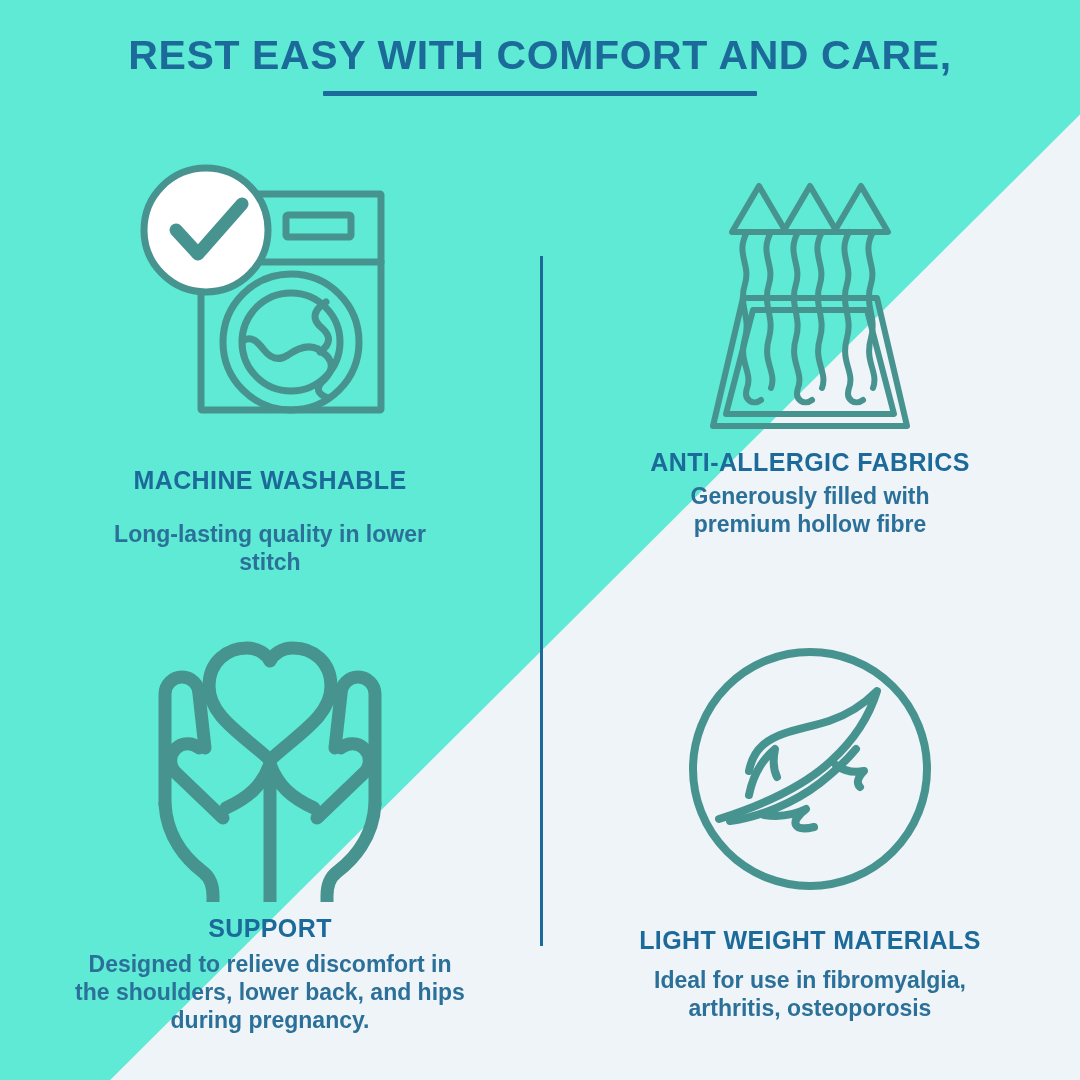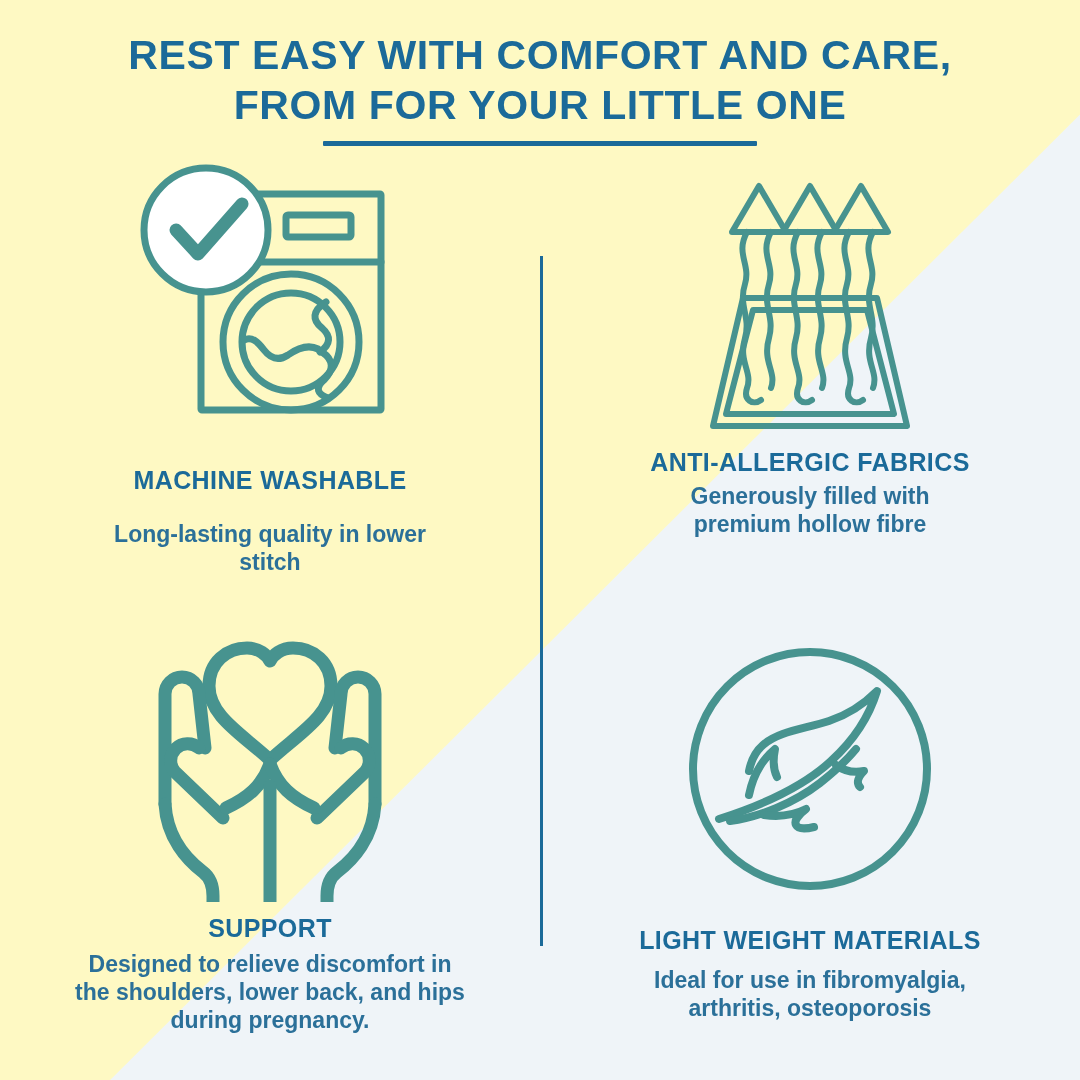--- a/index.html
+++ b/index.html
@@ -9,21 +9,21 @@
     height: 1080px;
     background: #ffffff;
     font-family: "Liberation Sans", sans-serif;
     overflow: hidden;
   }
 
   #stage {
     position: relative;
     width: 1080px;
     height: 1080px;
-    background: #fef9c3;
+    background: #5eead4;
     overflow: hidden;
   }
 
   
   .diagonal-bg {
     position: absolute;
     inset: 0;
     background: #eff4f8;
     clip-path: polygon(100% 10.6%, 100% 100%, 10.2% 100%);
     z-index: 0;
@@ -140,21 +140,20 @@
 
 <div id="stage">
 
   <div class="diagonal-bg"></div>
 
   <div class="content">
 
     <div class="title-wrap">
       <div class="title">
         <span class="title-line">REST EASY WITH COMFORT AND CARE,</span>
-        <span class="title-line">FROM FOR YOUR LITTLE ONE</span>
       </div>
       <div class="title-underline"></div>
     </div>
 
     <div class="v-divider"></div>
 
     <div class="grid">
 
       <div class="cell cell-washable">
         <div class="icon-box">

